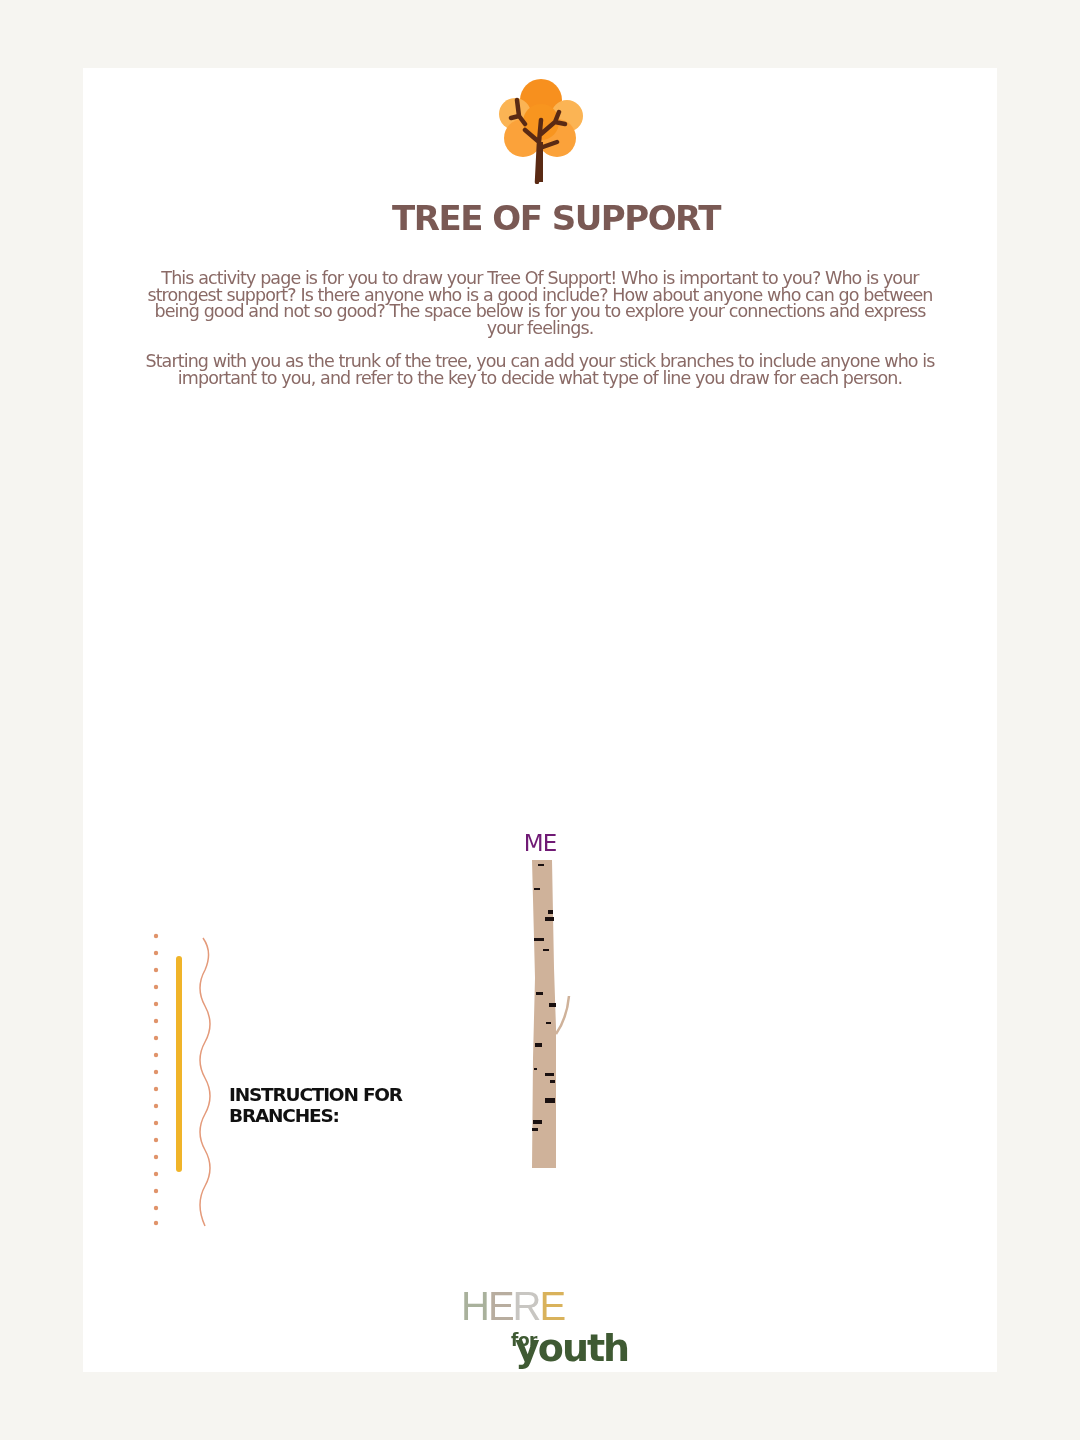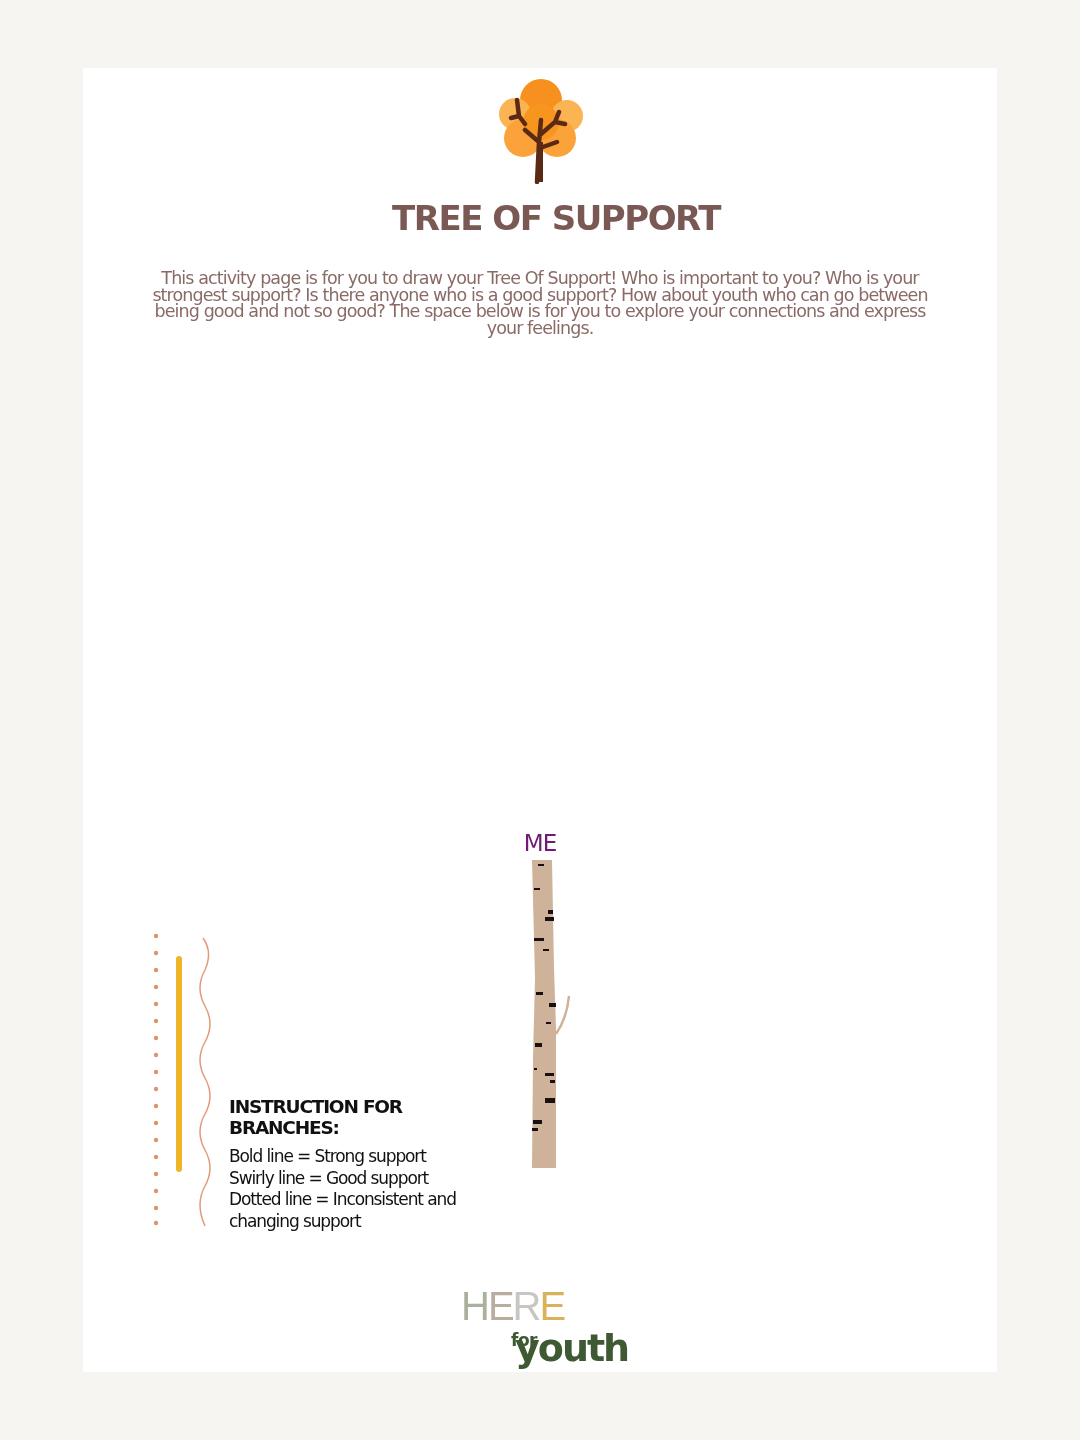--- a/index.html
+++ b/index.html
@@ -28,21 +28,21 @@
   .me-label {
     left:420px; top:762px; width:74px; text-align:center;
     font-family:"DejaVu Sans", sans-serif; font-size:23px; color:#701a75;
     letter-spacing:-1px;
   }
   .trunk { left:440px; top:790px; width:50px; height:312px; }
   .key-lines { left:60px; top:862px; width:70px; height:300px; }
   .key-title {
     left:146px; top:1016px; width:260px;
     font-family:"DejaVu Sans", sans-serif; font-weight:bold;
-    font-size:18.5px; line-height:21px; letter-spacing:-1.2px; color:#111;margin-top:12px;
+    font-size:18.5px; line-height:21px; letter-spacing:-1.2px; color:#111;
   }
   .key-list {
     left:146px; top:1078px; width:260px;
     font-family:"DejaVu Sans", sans-serif; font-size:17px;
     line-height:21.5px; letter-spacing:-1.1px; color:#111;
   }
   .key-list div { margin:0; }
   .logo { left:378px; top:1218px; width:160px; height:76px; }
   .logo .here {
     position:absolute; left:0; top:0; font-family:Liberation Sans, sans-serif;
@@ -73,21 +73,22 @@
     <circle cx="28" cy="62" r="19" fill="#fba23a"></circle>
     <circle cx="62" cy="62" r="19" fill="#fba23a"></circle>
     <circle cx="46" cy="46" r="18" fill="#f8951f"></circle>
     <path d="M42 106 L44 66 L30 54 M44 66 L46 44 M46 58 L60 46 L64 36 M60 46 L70 48 M45 72 L62 66 M22 24 L24 40 L30 48 M24 40 L16 42" stroke="#5a2a14" stroke-width="4.5" fill="none" stroke-linecap="round"></path>
     <rect x="42" y="66" width="6" height="40" fill="#5a2a14"></rect>
   </svg>
 
   <div class="abs title">TREE OF SUPPORT</div>
 
   <div class="abs intro">
-    <p>This activity page is for you to draw your Tree Of Support! Who is important to you? Who is your strongest support? Is there anyone who is a good support? How about youth who can go between being good and not so good? The space below is for you to explore your connections and express your feelings.</p>
+    <p>This activity page is for you to draw your Tree Of Support! Who is important to you? Who is your strongest support? Is there anyone who is a good include? How about anyone who can go between being good and not so good? The space below is for you to explore your connections and express your feelings.</p>
+    <p>Starting with you as the trunk of the tree, you can add your stick branches to include anyone who is important to you, and refer to the key to decide what type of line you draw for each person.</p>
   </div>
 
   <div class="abs me-label">ME</div>
 
   <svg class="abs trunk" viewBox="0 0 50 312">
     <path d="M9 2 L29 2 L31 110 L33 170 L33 310 L9 310 L10 200 L12 120 Z" fill="#cfb29a"></path>
     <path d="M33 176 Q44 160 46 138" stroke="#cfb29a" stroke-width="2.5" fill="none"></path>
     <g fill="#1a1010">
       <rect x="15" y="6" width="6" height="2"></rect>
       <rect x="11" y="30" width="6" height="2"></rect>
@@ -128,25 +129,20 @@
       <circle cx="13" cy="261" r="2.2"></circle>
         <circle cx="13" cy="278" r="2.2"></circle>
         <circle cx="13" cy="293" r="2.2"></circle>
     </g>
     <rect x="33" y="26" width="6" height="216" rx="3" fill="#f0b429"></rect>
     <path d="M60 8 Q70 22 62 40 Q52 58 62 76 Q72 94 62 112 Q52 130 62 148 Q72 166 62 184 Q52 202 62 220 Q72 238 62 256 Q52 274 62 296" stroke="#e49a7a" stroke-width="1.5" fill="none"></path>
   </svg>
 
   <div class="abs key-title">INSTRUCTION FOR BRANCHES:</div>
 
-  <div class="abs key-list">
-    <div>Bold line = Strong support</div>
-    <div>Swirly line = Good support</div>
-    <div>Dotted line = Inconsistent and changing support</div>
-  </div>
 
   <div class="abs logo">
     <div class="here">
       <span>H</span><span>E</span><span>R</span><span>E</span>
     </div>
     <div class="for">for</div>
     <div class="youth">youth</div>
   </div>
 
 </div>

